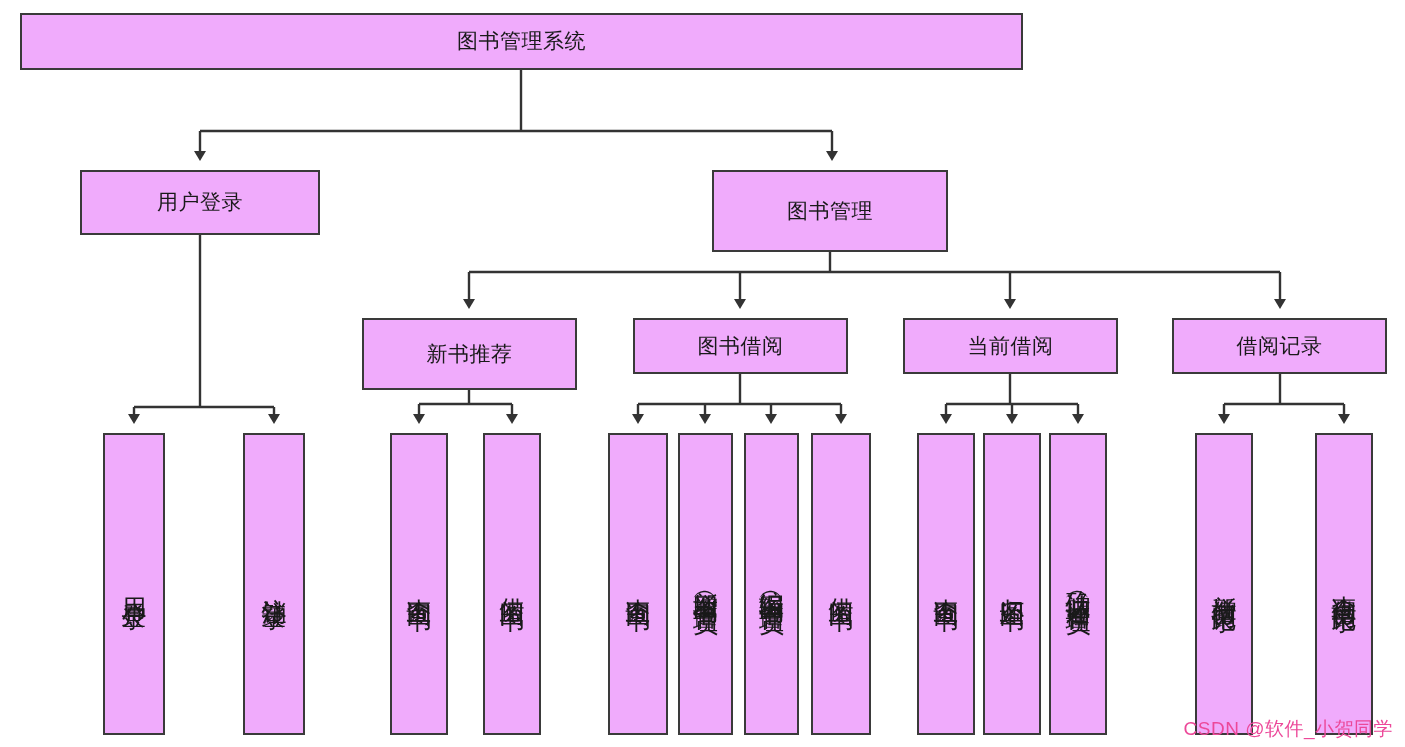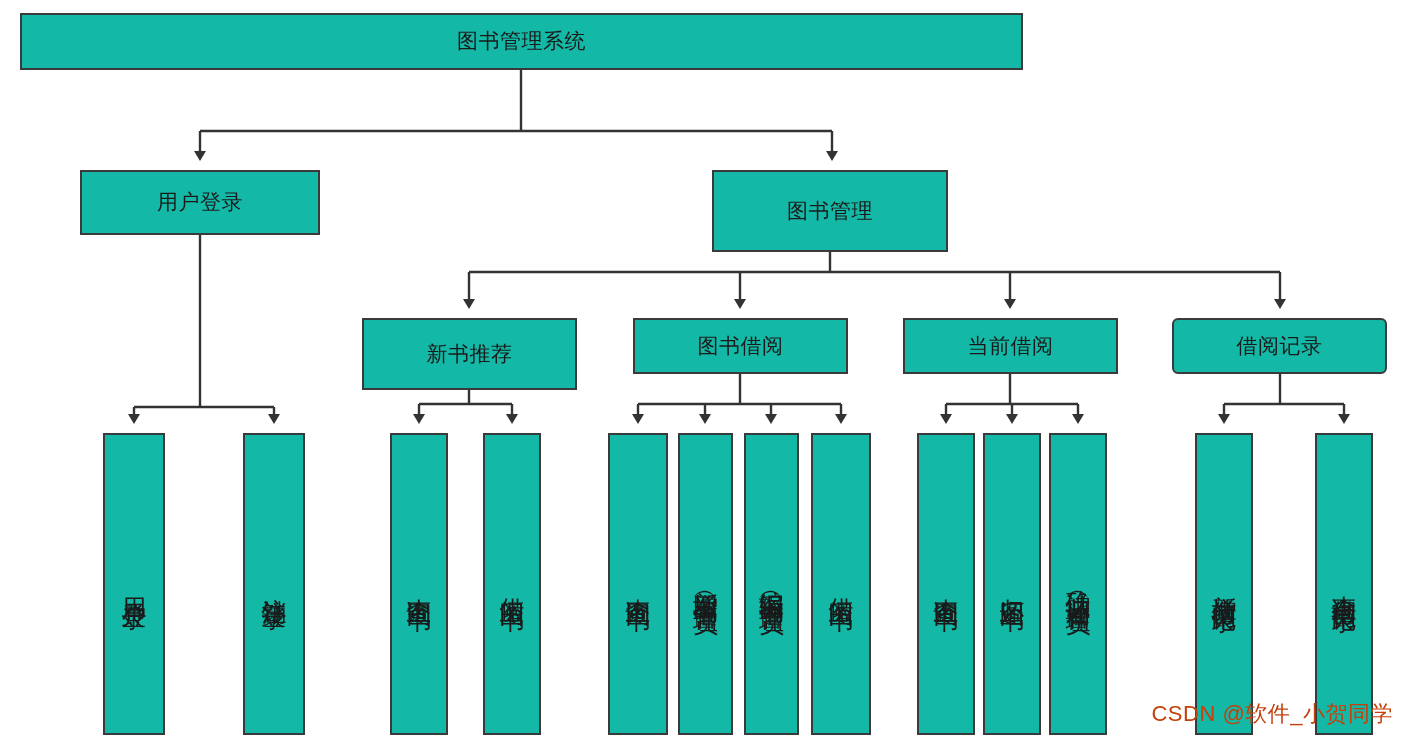--- a/index.html
+++ b/index.html
@@ -20,21 +20,21 @@
   #wires {
     position: absolute;
     left: 0; top: 0;
     width: 1405px;
     height: 747px;
     pointer-events: none;
   }
   .node {
     position: absolute;
     box-sizing: border-box;
-    background: #14b8a6;
+    background: #f0abfc;
     border: 2px solid #3a3a3a;
     display: flex;
     align-items: center;
     justify-content: center;
     color: #1a1a1a;
   }
   .node .lbl {
     display: block;
     line-height: 1.18;
     text-align: center;
@@ -49,23 +49,23 @@
   .node.vert .lbl {
     writing-mode: vertical-rl;
     text-orientation: upright;
     font-size: 25px;
     letter-spacing: 3px;
     line-height: 1;
   }
   .watermark {
     position: absolute;
     right: 12px;
-    bottom: 18px;
-    font-size: 22px;
-    color: #c2410c;
+    bottom: 5px;
+    font-size: 19px;
+    color: #ec4899;
     letter-spacing: 0.5px;
     white-space: nowrap;
   }
 </style>
 </head>
 <body>
 
 <div id="canvas">
 
   <svg id="wires" viewBox="0 0 1405 747" xmlns="http://www.w3.org/2000/svg">
@@ -131,21 +131,21 @@
 
   <div class="node horiz" style="left: 362px; top: 318px; width: 215px; height: 72px;">
     <span class="lbl">新书推荐</span>
   </div>
   <div class="node horiz" style="left: 903px; top: 318px; width: 215px; height: 56px;">
     <span class="lbl">当前借阅</span>
   </div>
   <div class="node horiz" style="left: 633px; top: 318px; width: 215px; height: 56px;">
     <span class="lbl">图书借阅</span>
   </div>
-  <div class="node horiz" style="left: 1172px; top: 318px; width: 215px; height: 56px; border-radius: 6px;">
+  <div class="node horiz" style="left: 1172px; top: 318px; width: 215px; height: 56px;">
     <span class="lbl">借阅记录</span>
   </div>
 
   <div class="node vert" style="left: 103px; top: 433px; width: 62px; height: 302px;">
     <span class="lbl">用户登录</span>
   </div>
   <div class="node vert" style="left: 243px; top: 433px; width: 62px; height: 302px;">
     <span class="lbl">注销登录</span>
   </div>
   <div class="node vert" style="left: 390px; top: 433px; width: 58px; height: 302px;">

